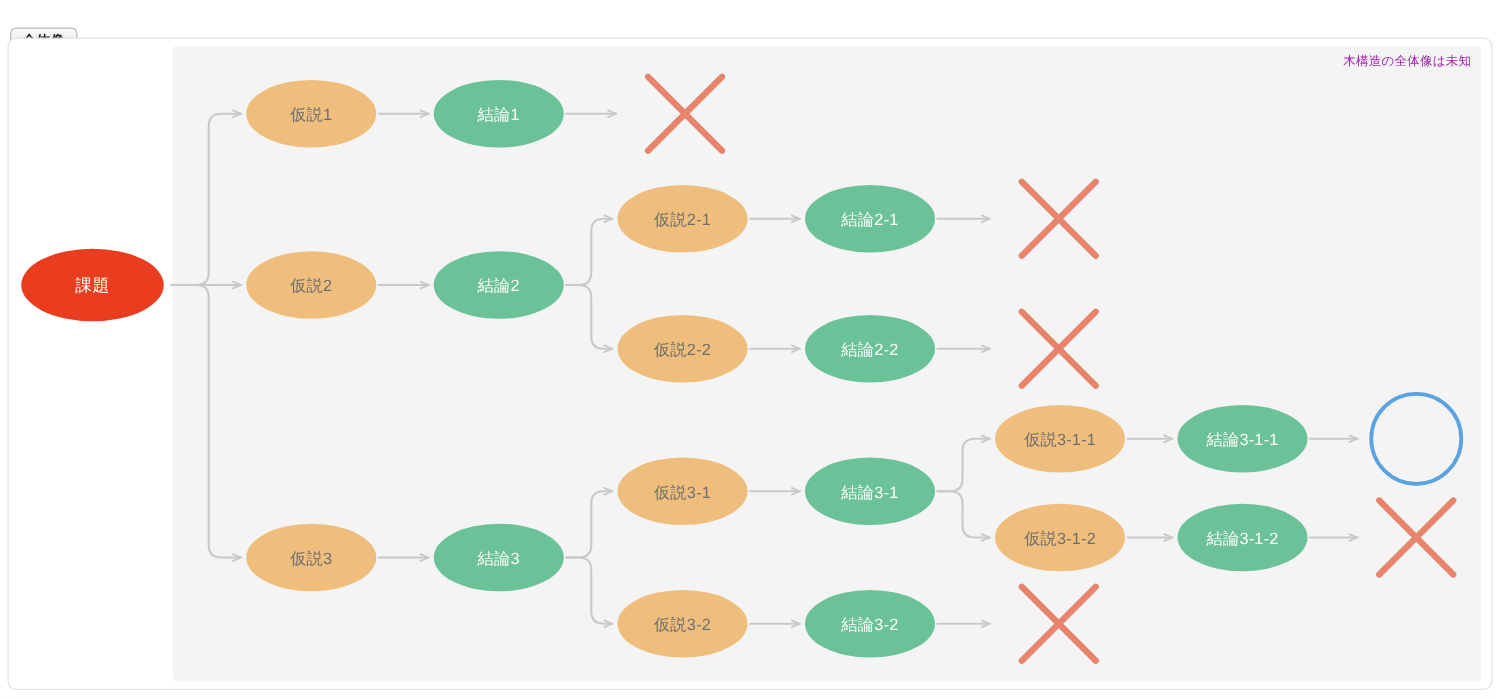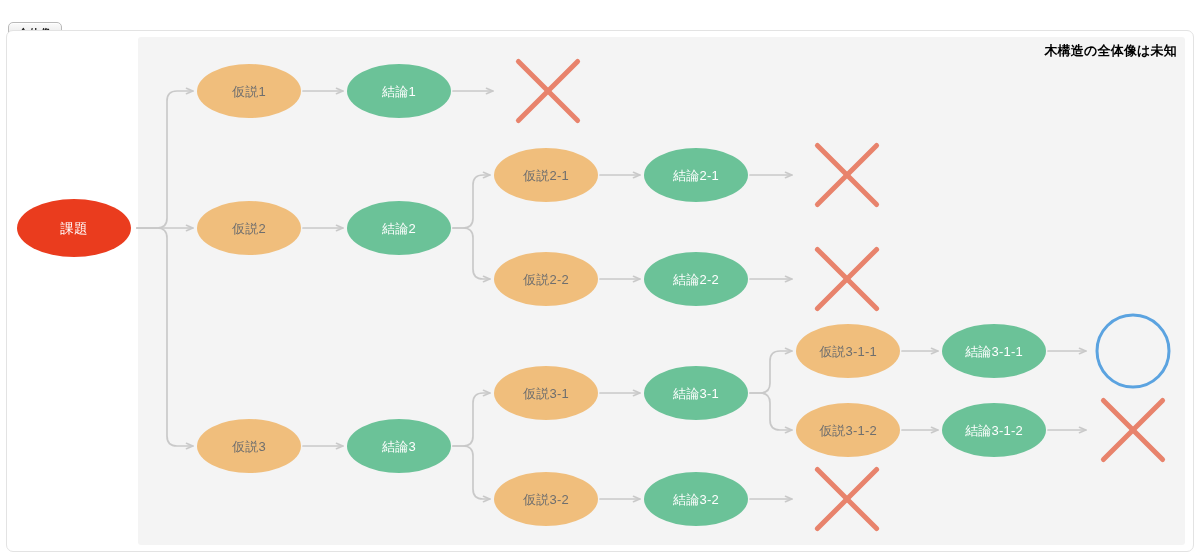--- a/index.html
+++ b/index.html
@@ -69,23 +69,23 @@
     height: 508px;
     background: #f4f4f4;
     border-radius: 3px;
   }
 
   
   .annotation {
     position: absolute;
     right: 16px;
     top: 11px;
-    font-size: 13px;
-    font-weight: bold;
-    color: #000000;
+    font-size: 10px;
+    font-weight: normal;
+    color: #a21caf;
     letter-spacing: 0.2px;
     white-space: nowrap;
   }
 
   
   .diagram {
     position: absolute;
     left: 0;
     top: 0;
     width: 1188px;

